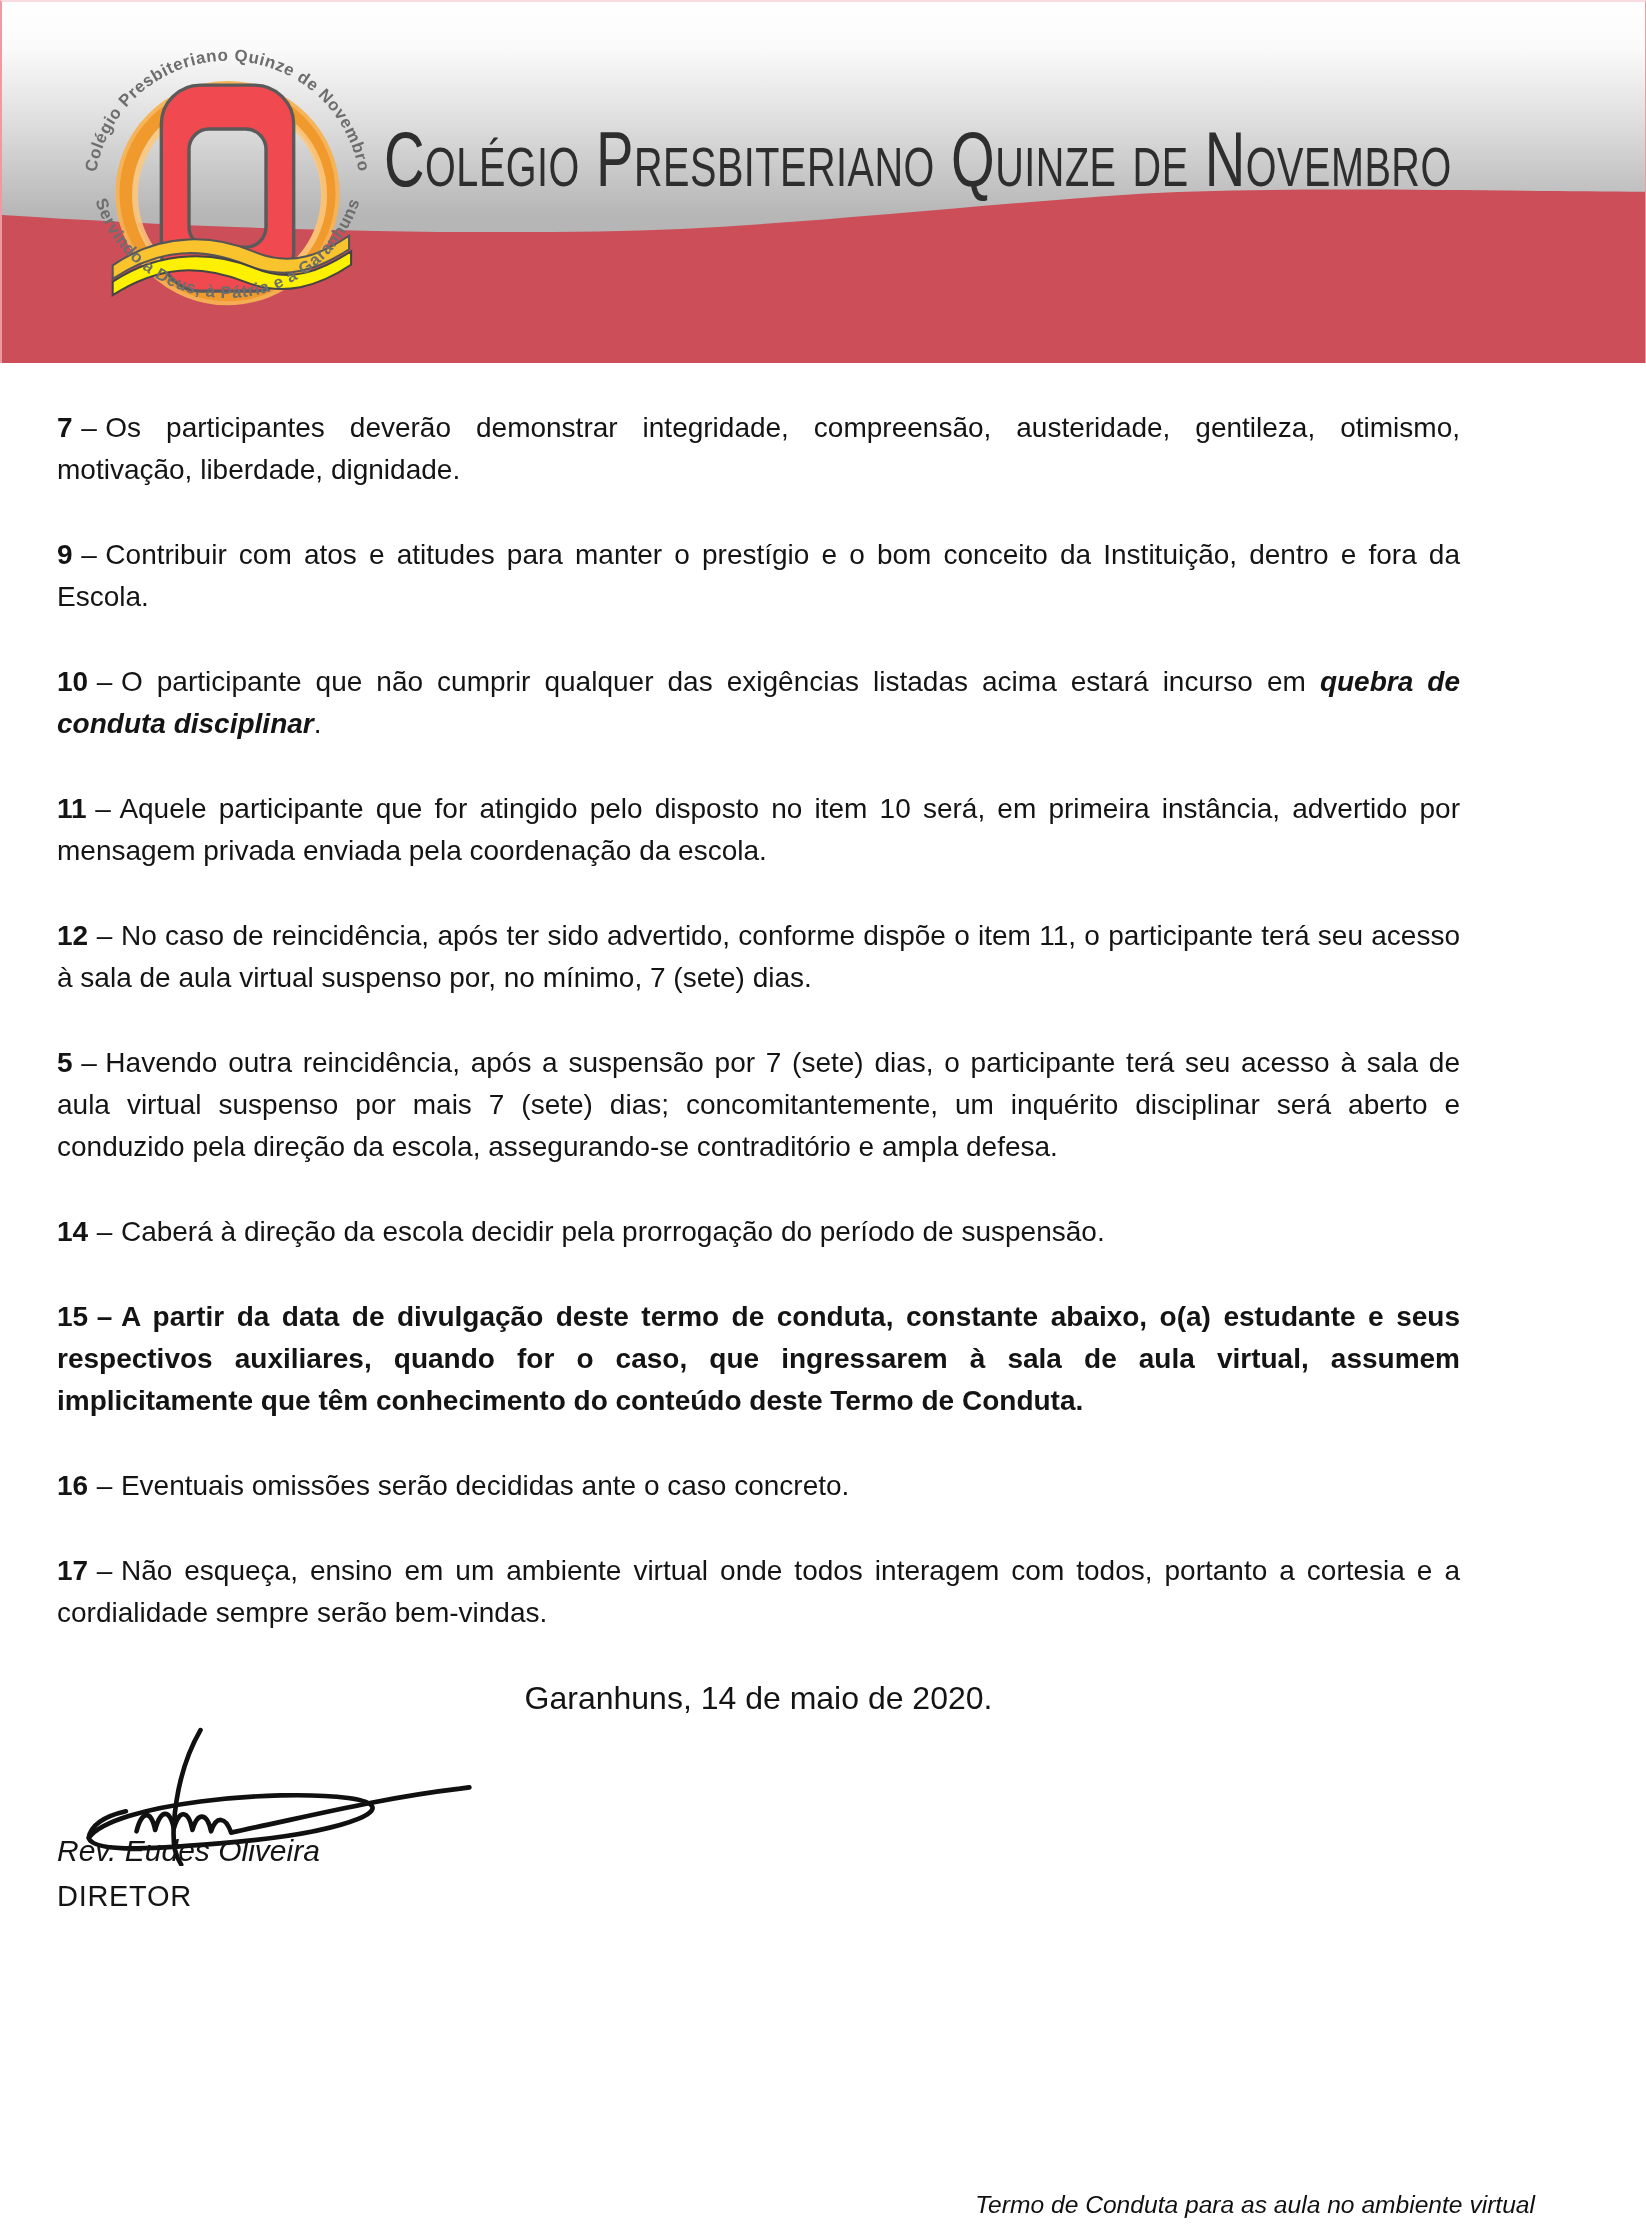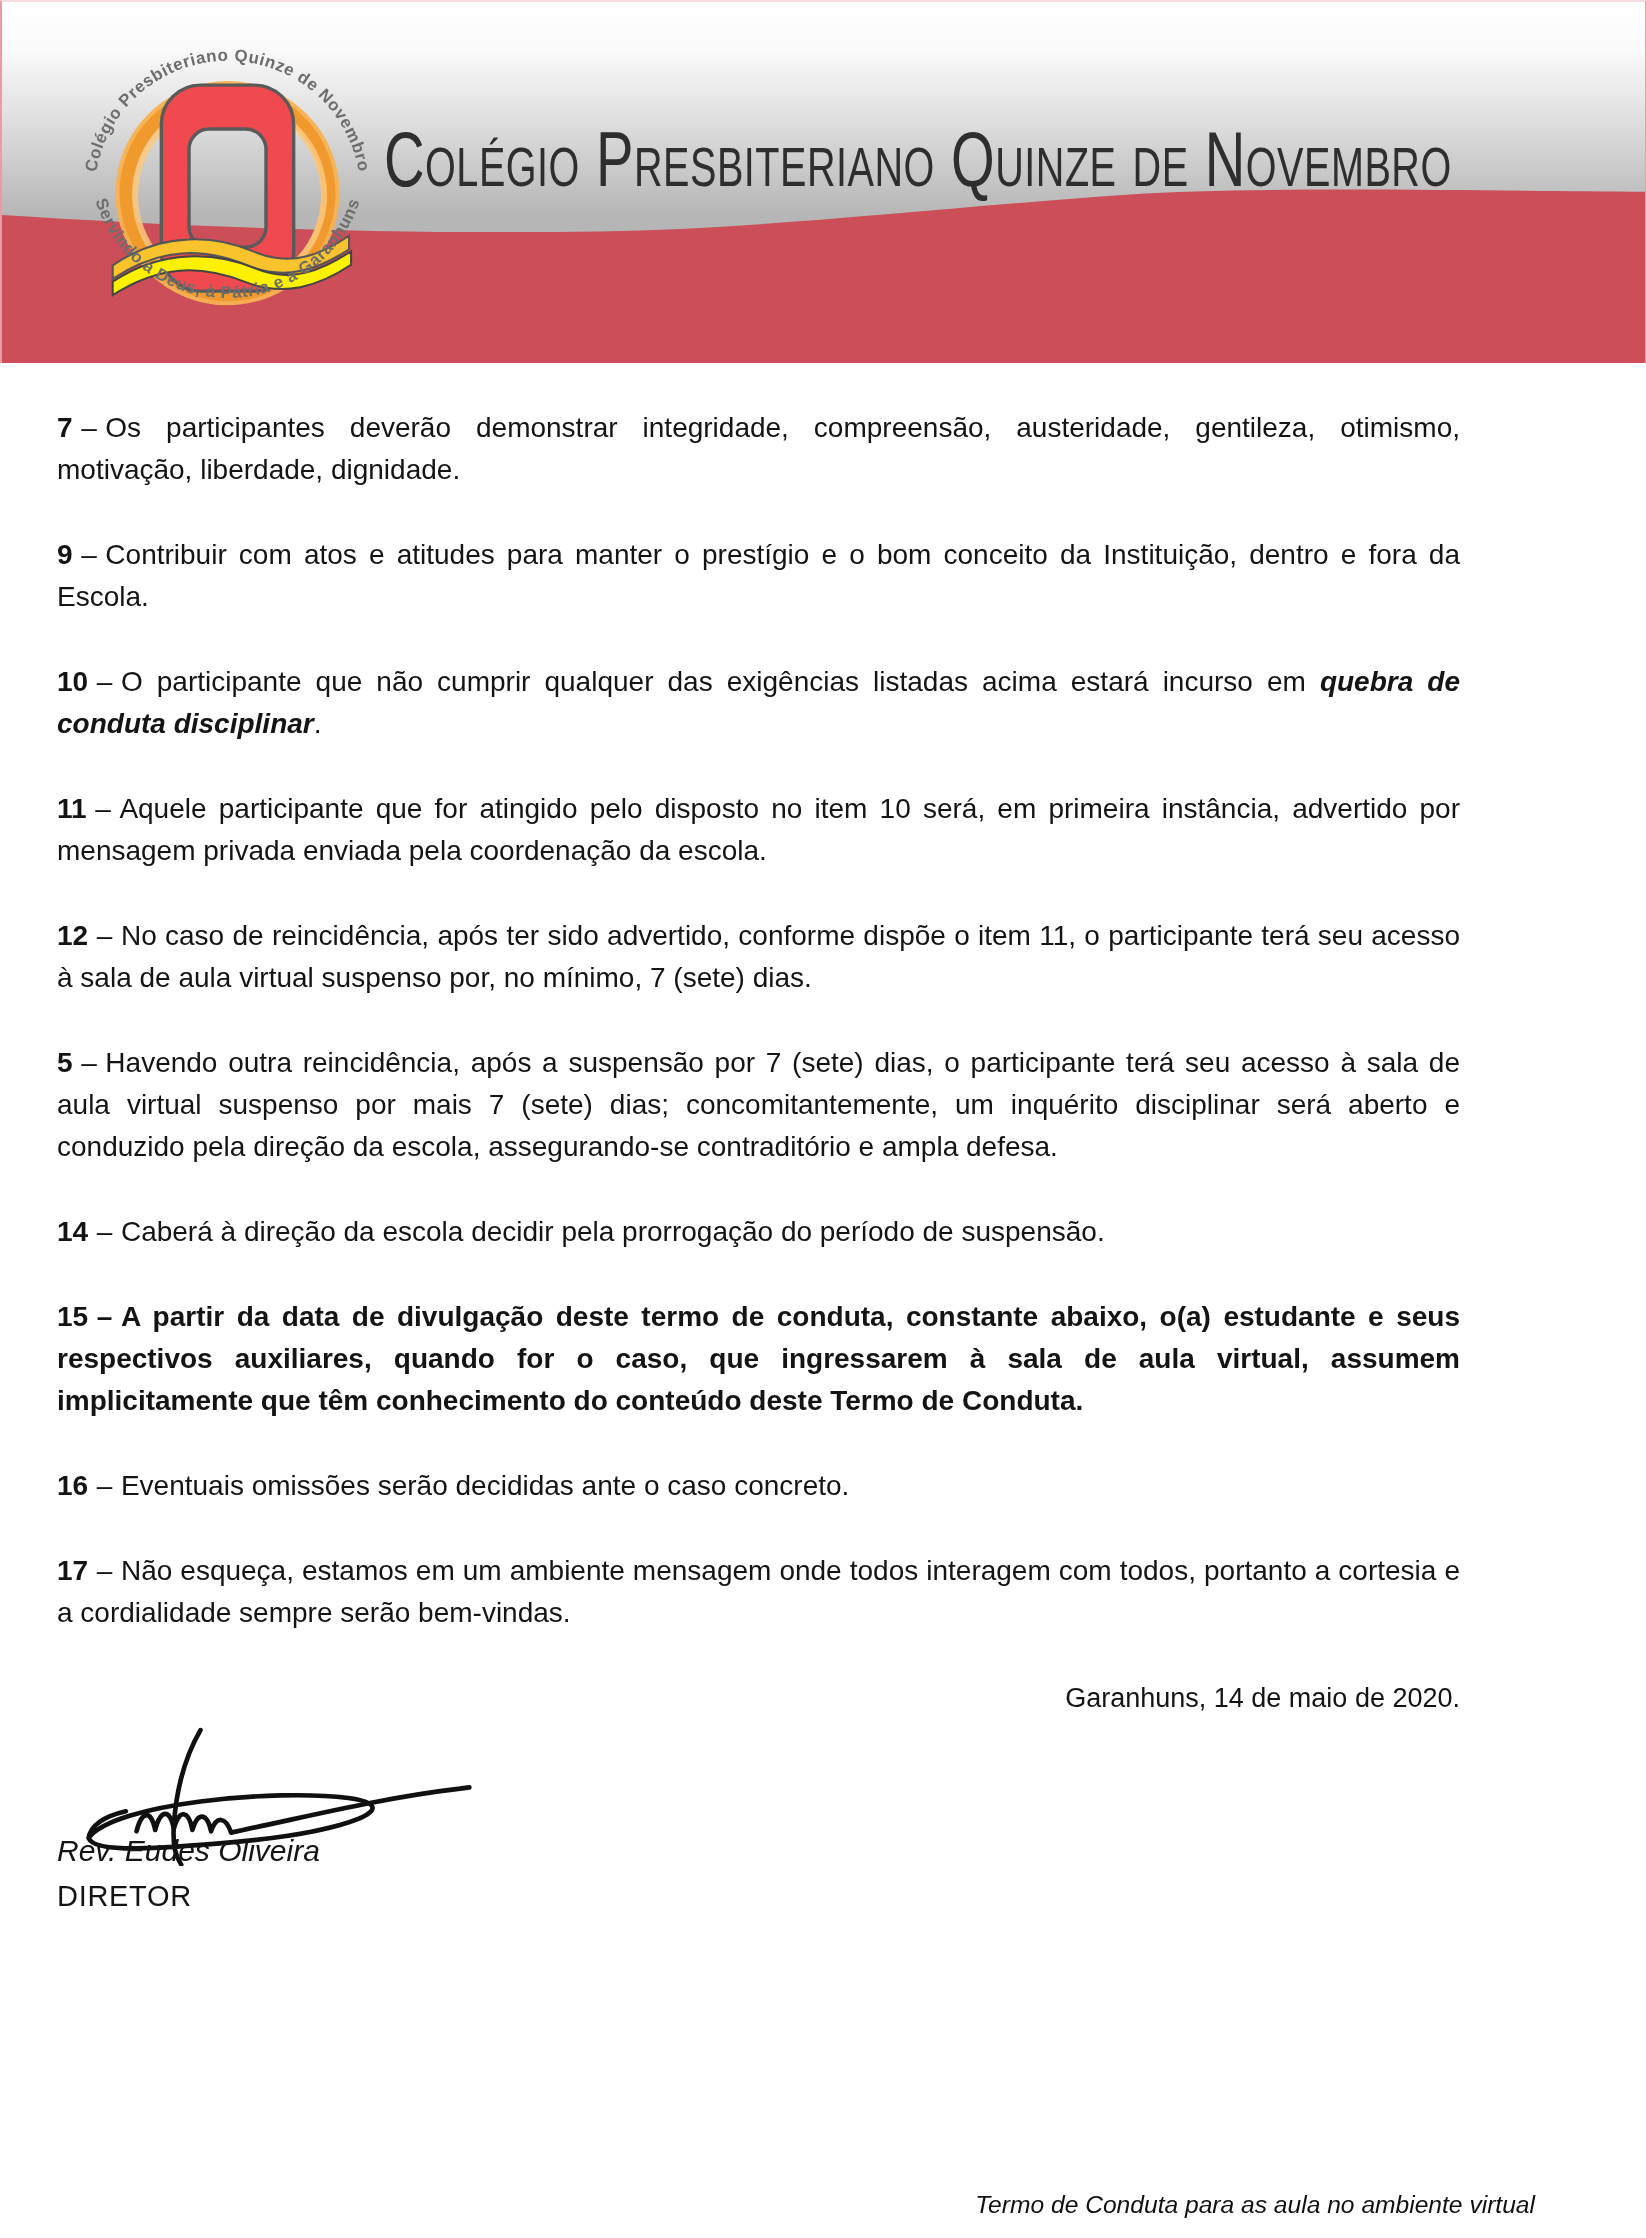--- a/index.html
+++ b/index.html
@@ -28,21 +28,21 @@
   }
 
   
   .content { position:absolute; left:0; top:363px; width:1517px; padding:44px 57px 0; box-sizing:border-box; }
   .para { margin:0 0 43px 0; text-align:justify; font-size:28px; line-height:42px; }
   .pnum { font-weight:bold; }
   .dash { margin:0 8.6px; }
   .para.bold, .para.bold .dash, .para.bold span { font-weight:bold; }
   .emph { font-weight:bold; font-style:italic; }
 
-  .dateline { margin:0 0 6.7px 0; font-size:27px; line-height:42px; text-align:right; }
+  .dateline { margin:0 0 6.7px 0; font-size:32px; line-height:42px; text-align:center; }
 
   .sig-block { margin-top:4px; }
   .sig-scribble { display:block; margin-left:5.3px; }
   .sig-name { margin-top:-35px; font-style:italic; font-size:30px; line-height:39px; }
   .sig-role { margin-top:8px; font-size:29px; line-height:37px; letter-spacing:0.7px; }
 
   .footer-note {
     position:absolute; right:112px; top:2191px;
     font-style:italic; font-size:24.6px; color:#101010; white-space:nowrap;
   }
@@ -101,21 +101,21 @@
     <p class="para"><strong class="pnum">12</strong><span class="dash">–</span><span>No caso de reincidência, após ter sido advertido, conforme dispõe o item 11, o participante terá seu acesso à sala de aula virtual suspenso por, no mínimo, 7 (sete) dias.</span></p>
 
     <p class="para"><strong class="pnum">5</strong><span class="dash">–</span><span>Havendo outra reincidência, após a suspensão por 7 (sete) dias, o participante terá seu acesso à sala de aula virtual suspenso por mais 7 (sete) dias; concomitantemente, um inquérito disciplinar será aberto e conduzido pela direção da escola, assegurando-se contraditório e ampla defesa.</span></p>
 
     <p class="para"><strong class="pnum">14</strong><span class="dash">–</span><span>Caberá à direção da escola decidir pela prorrogação do período de suspensão.</span></p>
 
     <p class="para bold"><strong class="pnum">15</strong><span class="dash">–</span><span>A partir da data de divulgação deste termo de conduta, constante abaixo, o(a) estudante e seus respectivos auxiliares, quando for o caso, que ingressarem à sala de aula virtual, assumem implicitamente que têm conhecimento do conteúdo deste Termo de Conduta.</span></p>
 
     <p class="para"><strong class="pnum">16</strong><span class="dash">–</span><span>Eventuais omissões serão decididas ante o caso concreto.</span></p>
 
-    <p class="para"><strong class="pnum">17</strong><span class="dash">–</span><span>Não esqueça, estamos em um ambiente mensagem onde todos interagem com todos, portanto a cortesia e a cordialidade sempre serão bem-vindas.</span></p>
+    <p class="para"><strong class="pnum">17</strong><span class="dash">–</span><span>Não esqueça, ensino em um ambiente virtual onde todos interagem com todos, portanto a cortesia e a cordialidade sempre serão bem-vindas.</span></p>
 
     <p class="dateline">Garanhuns, 14 de maio de 2020.</p>
 
     <div class="sig-block">
       <svg class="sig-scribble" width="426" height="140" viewBox="0 0 640 210">
         <g fill="none" stroke="#101010" stroke-width="7" stroke-linecap="round" stroke-linejoin="round">
           <path d="M208,6 C186,44 172,92 168,148 C166,182 171,196 179,208"></path>
           <path d="M40,168 C78,116 320,94 430,108 C520,120 436,158 262,174 C152,184 48,192 40,168 C44,146 70,134 96,128"></path>
           <path d="M112,158 C120,126 134,126 140,156 C148,124 162,124 168,154 C176,124 190,126 196,156 C204,128 218,130 224,158 C232,134 246,136 254,160 L272,156 C360,138 478,108 598,94 L612,92"></path>
         </g>

